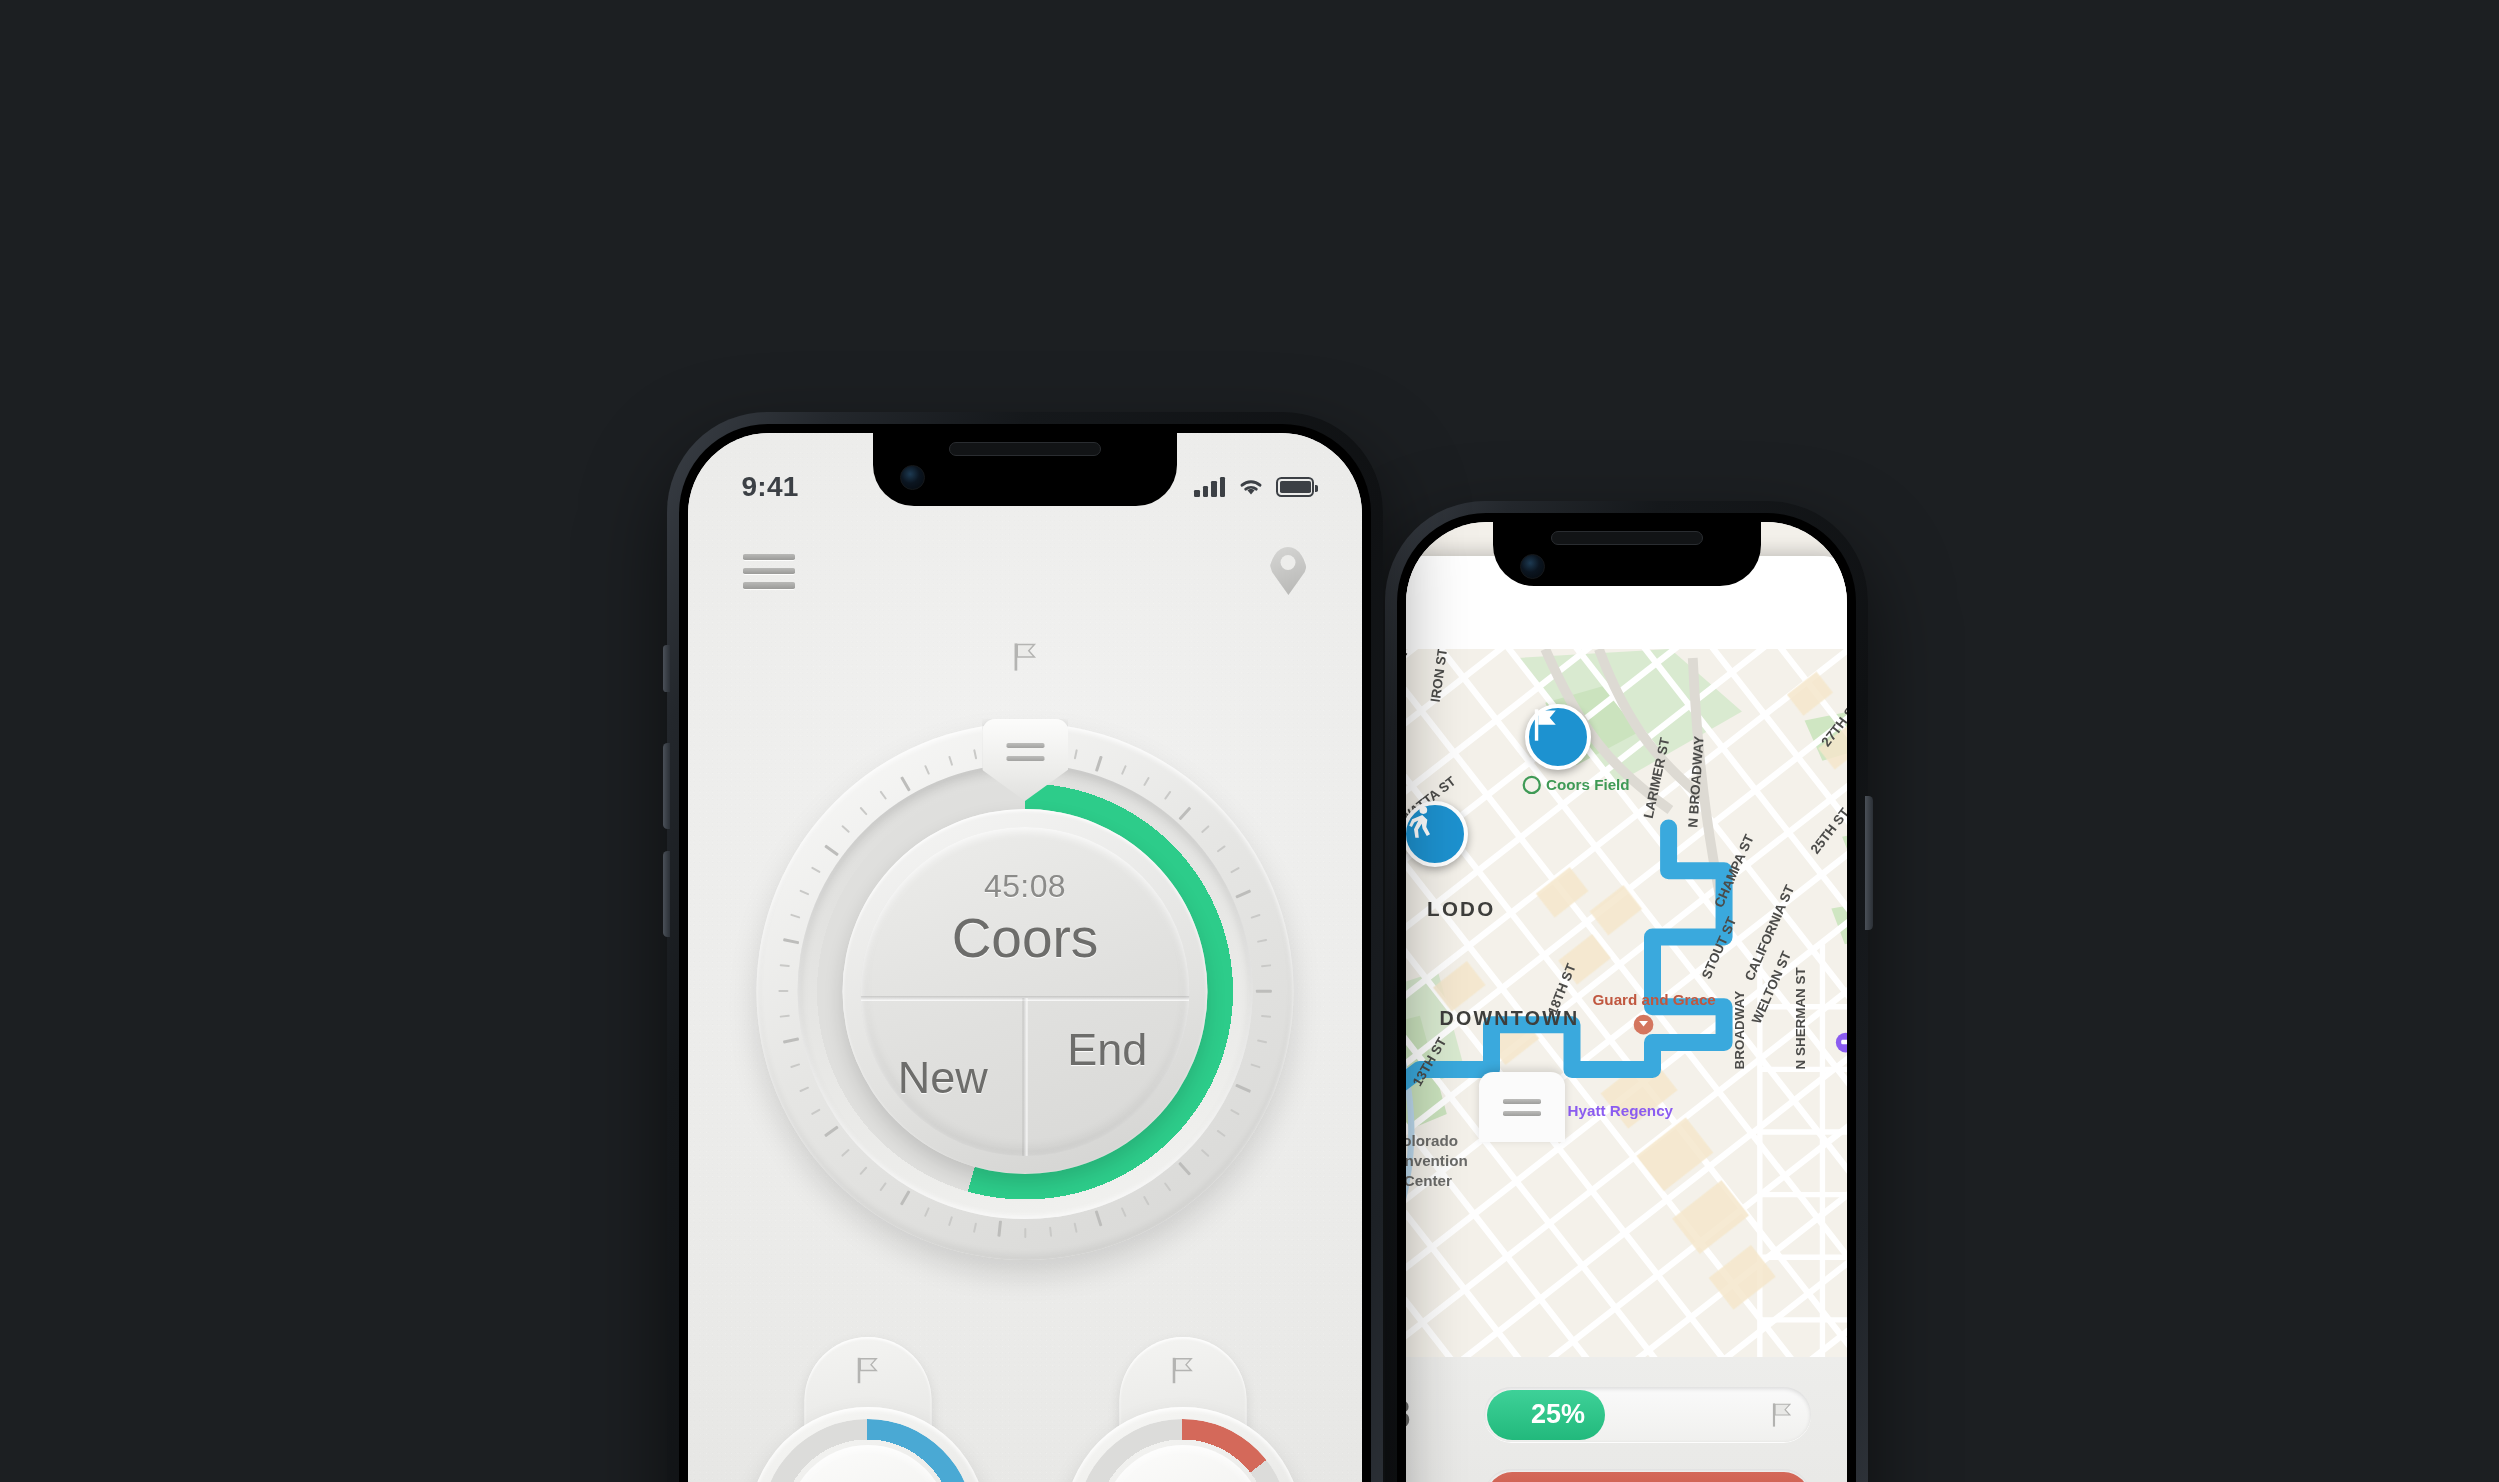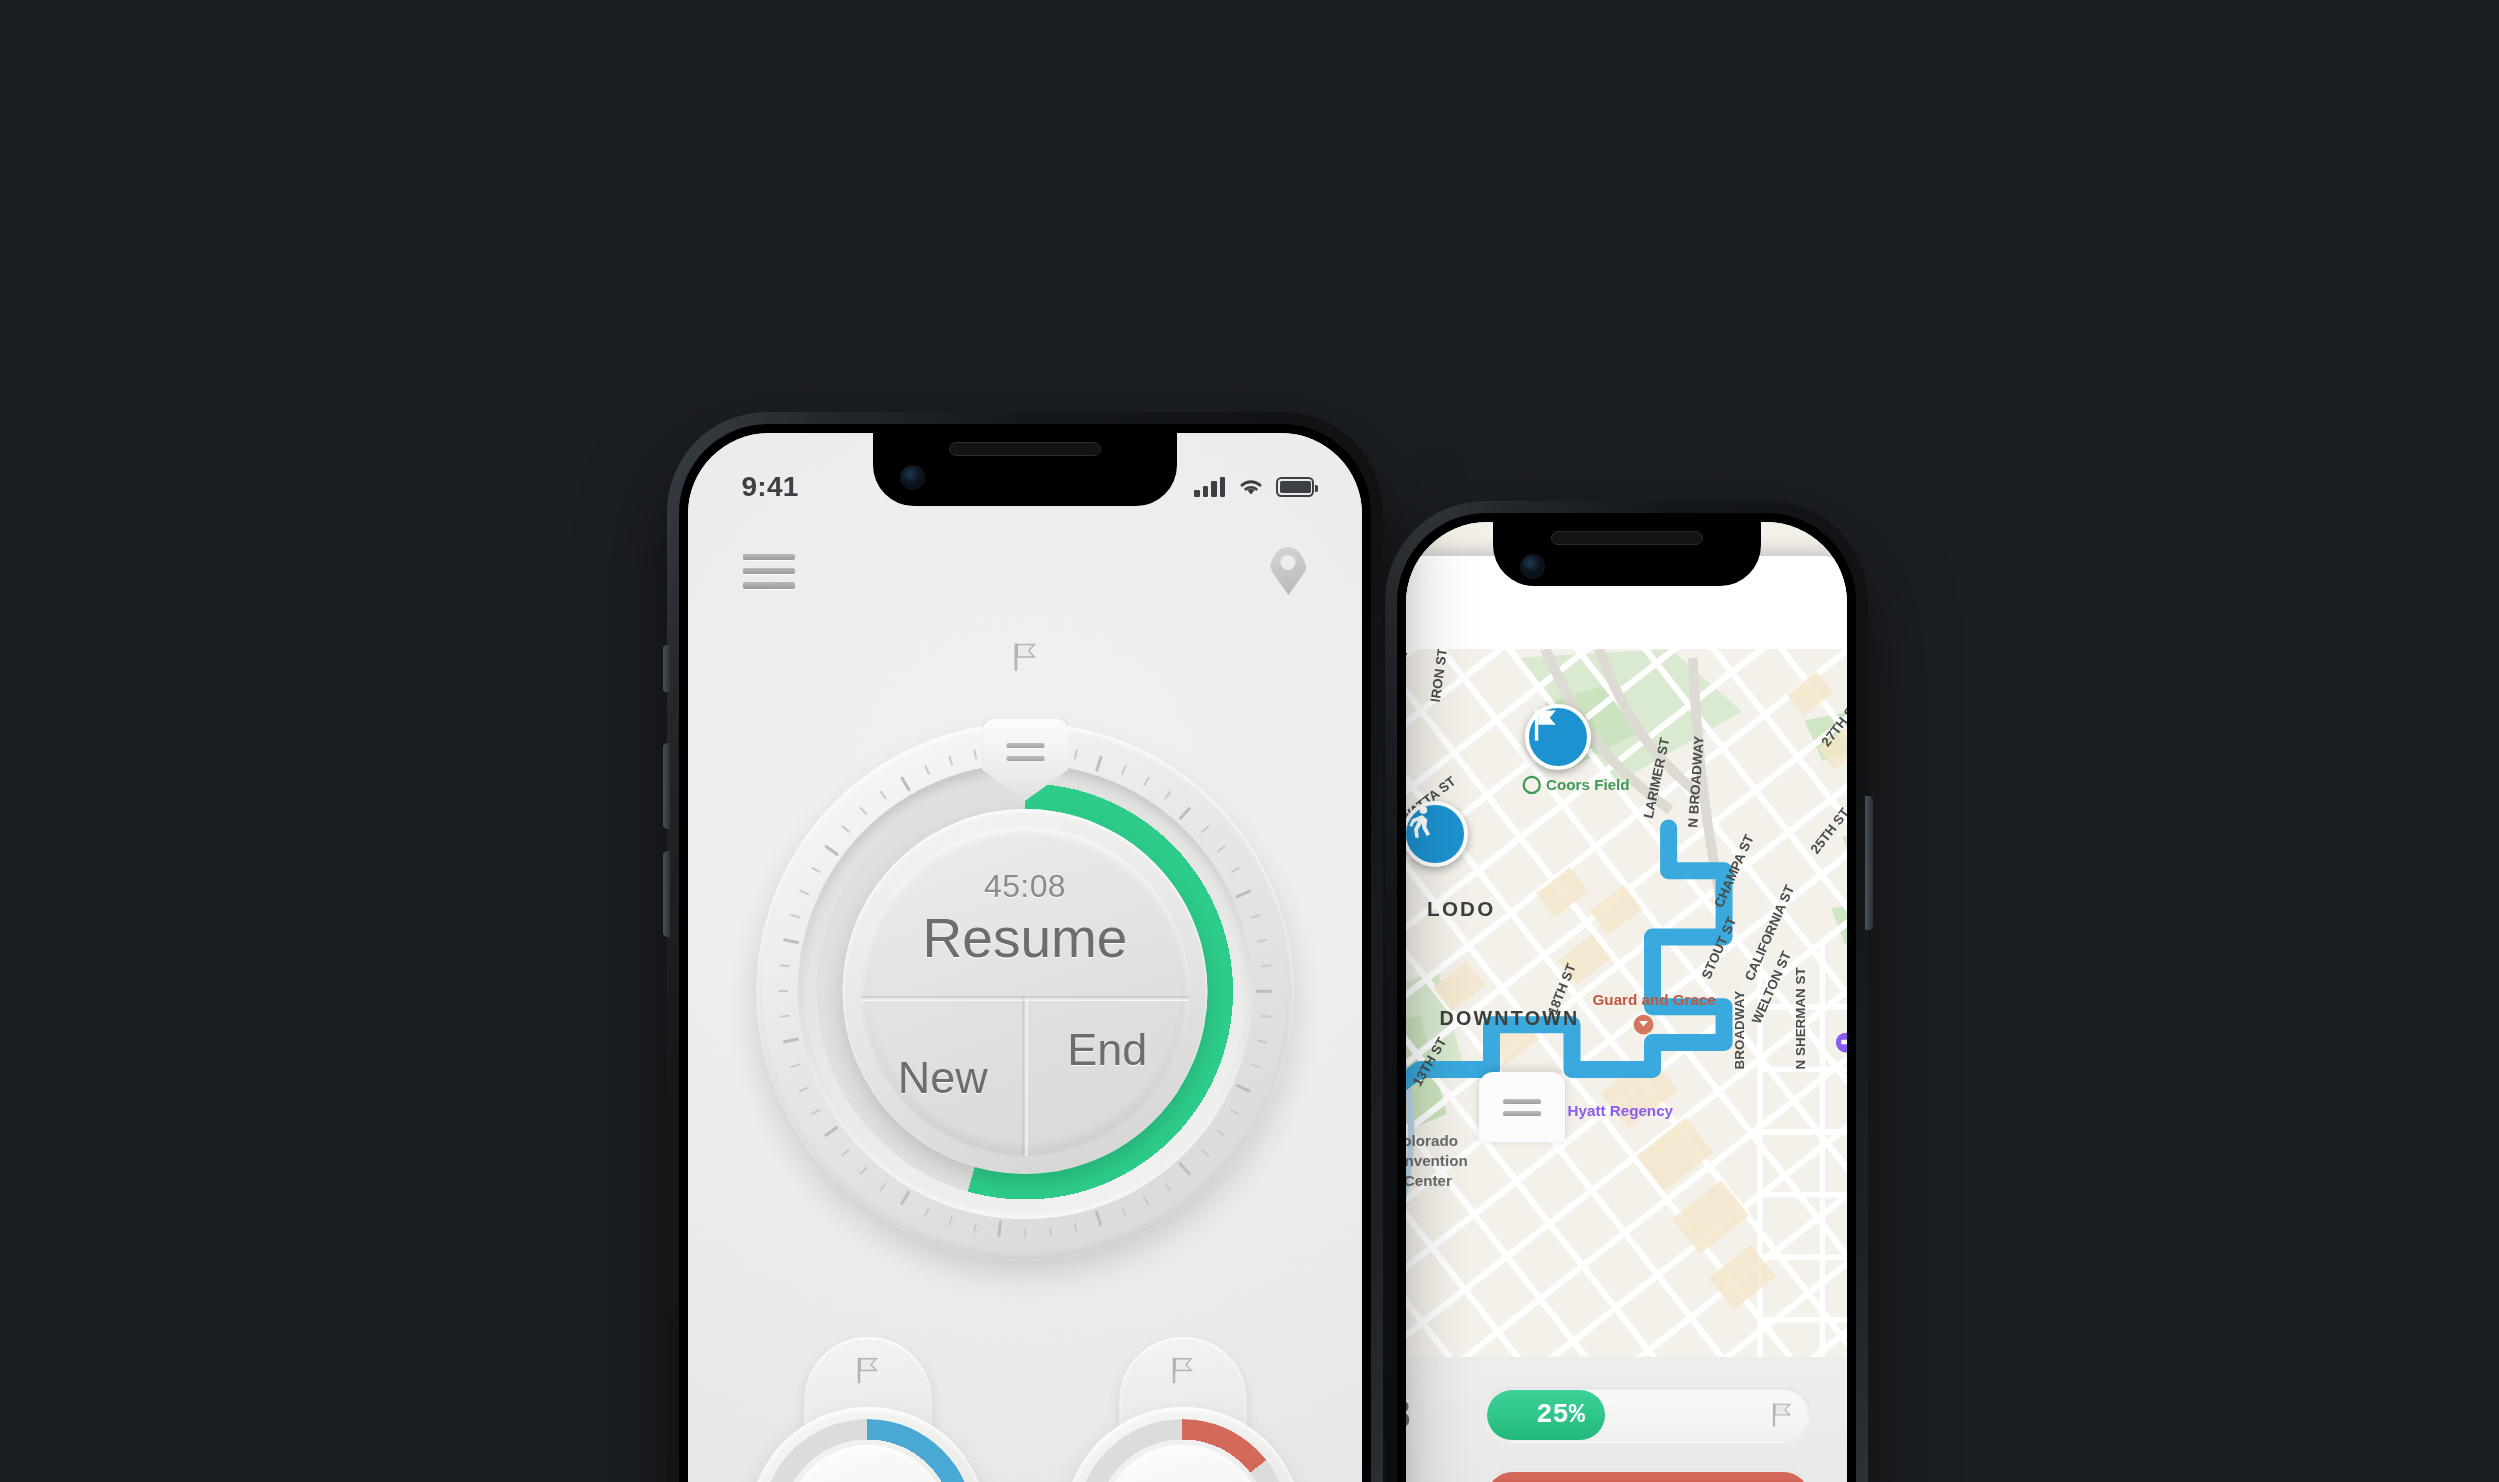--- a/index.html
+++ b/index.html
@@ -281,21 +281,21 @@
   .stat-time { font-size: 41px; color:#6d6d6b; min-width: 107px; margin-left: -30px; }
   .track {
     position:relative; flex:1; height: 55px; border-radius: 28px;
     background: linear-gradient(180deg,#fafafa,#f0f0ee);
     box-shadow: inset 0 1.8px 4.5px rgba(0,0,0,.13), 0 0.9px 0 rgba(255,255,255,.9);
     overflow:hidden;
   }
   .fill {
     position:absolute; left: 2.7px; top: 2.7px; bottom: 2.7px; border-radius: 26px;
     display:flex; align-items:center; justify-content:flex-end; padding-right: 19.7px;
-    color:#fff; font-size: 27px; font-weight: 700; font-family: Liberation Mono, monospace;
+    color:#fff; font-size: 27px; font-weight: 700;
   }
   .fill.green { background: linear-gradient(180deg,#3ed198,#22b97c); }
   .fill.red   { background: linear-gradient(180deg,#d4695a,#c3503f); }
   .track .endflag { position:absolute; right: 19.7px; top: 50%; transform: translateY(-50%); }
 
   .flagsvg { display:block; }
 </style>
 </head>
 <body>
 
@@ -644,21 +644,21 @@
                 <i class="maj" style="transform:rotate(354deg)"></i>
             </div>
             <div class="groove"></div>
             <div class="arc"></div>
             <div class="arc-shadow"></div>
             <div class="inner-bezel"></div>
             <div class="face">
               <div class="seg-h"></div>
               <div class="seg-v"></div>
               <div class="timer-txt">45:08</div>
-              <div class="resume-txt">Resume</div>
+              <div class="resume-txt">Coors</div>
               <div class="new-txt">New</div>
               <div class="end-txt">End</div>
             </div>
             <div class="knob">
               <span class="lines">
                   <span></span>
                   <span></span>
                 </span>
             </div>
           </div>

